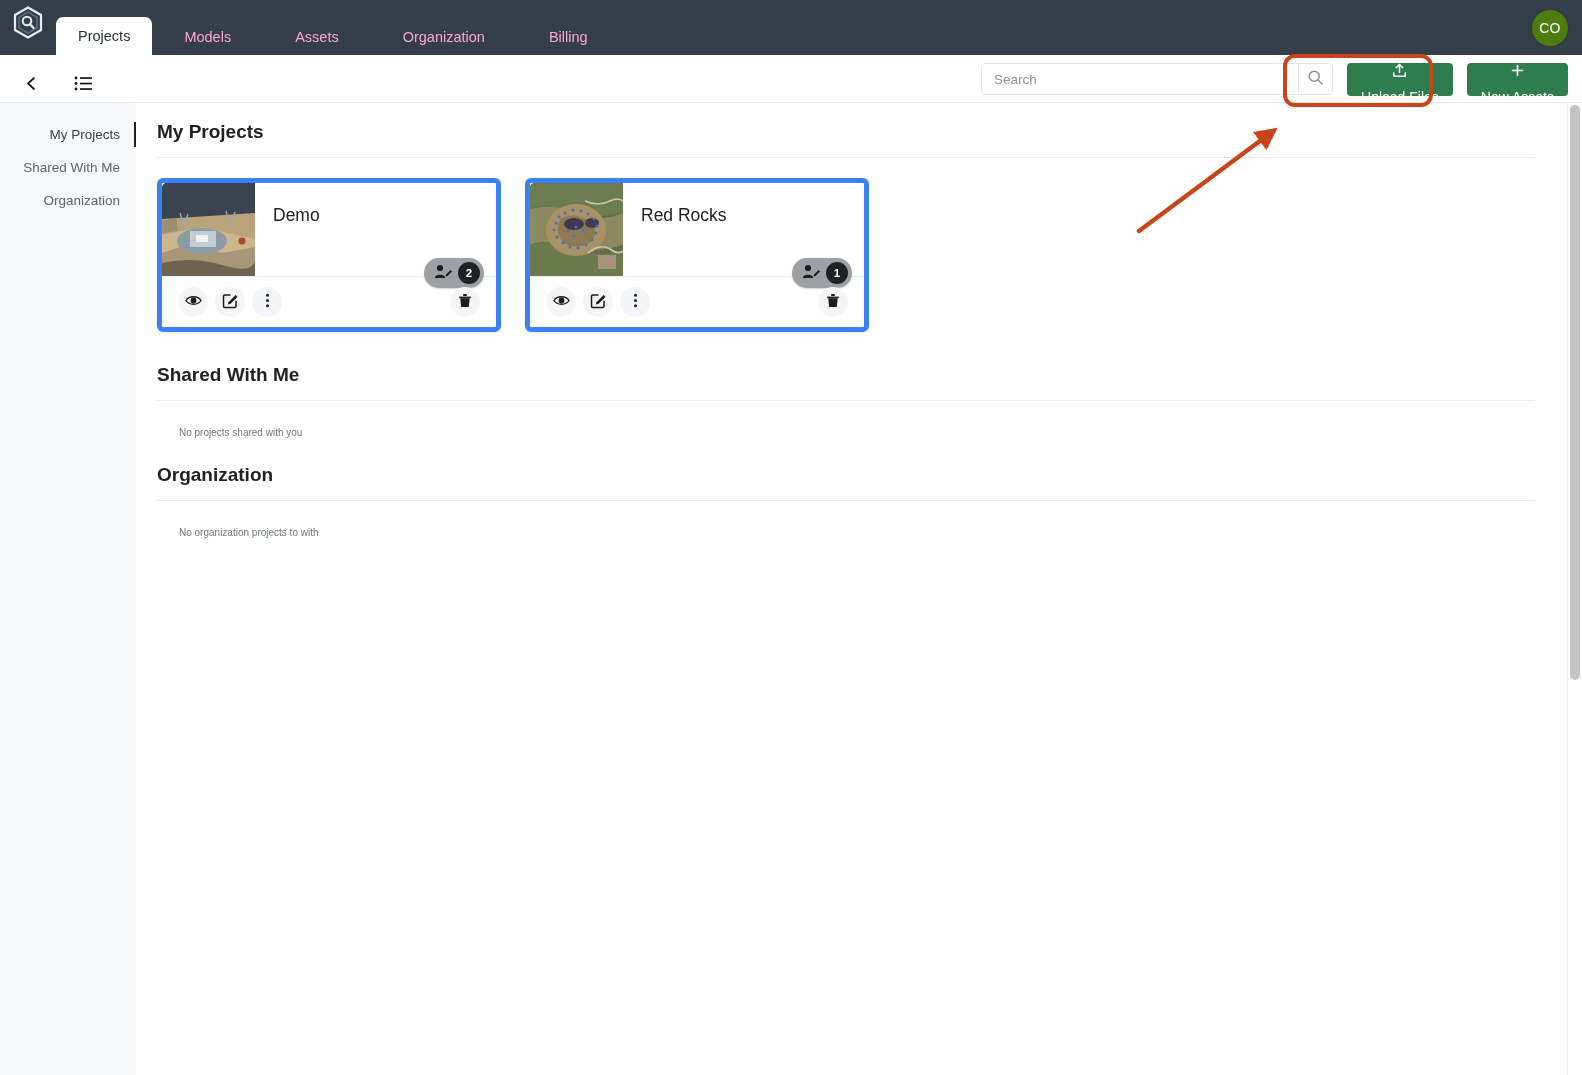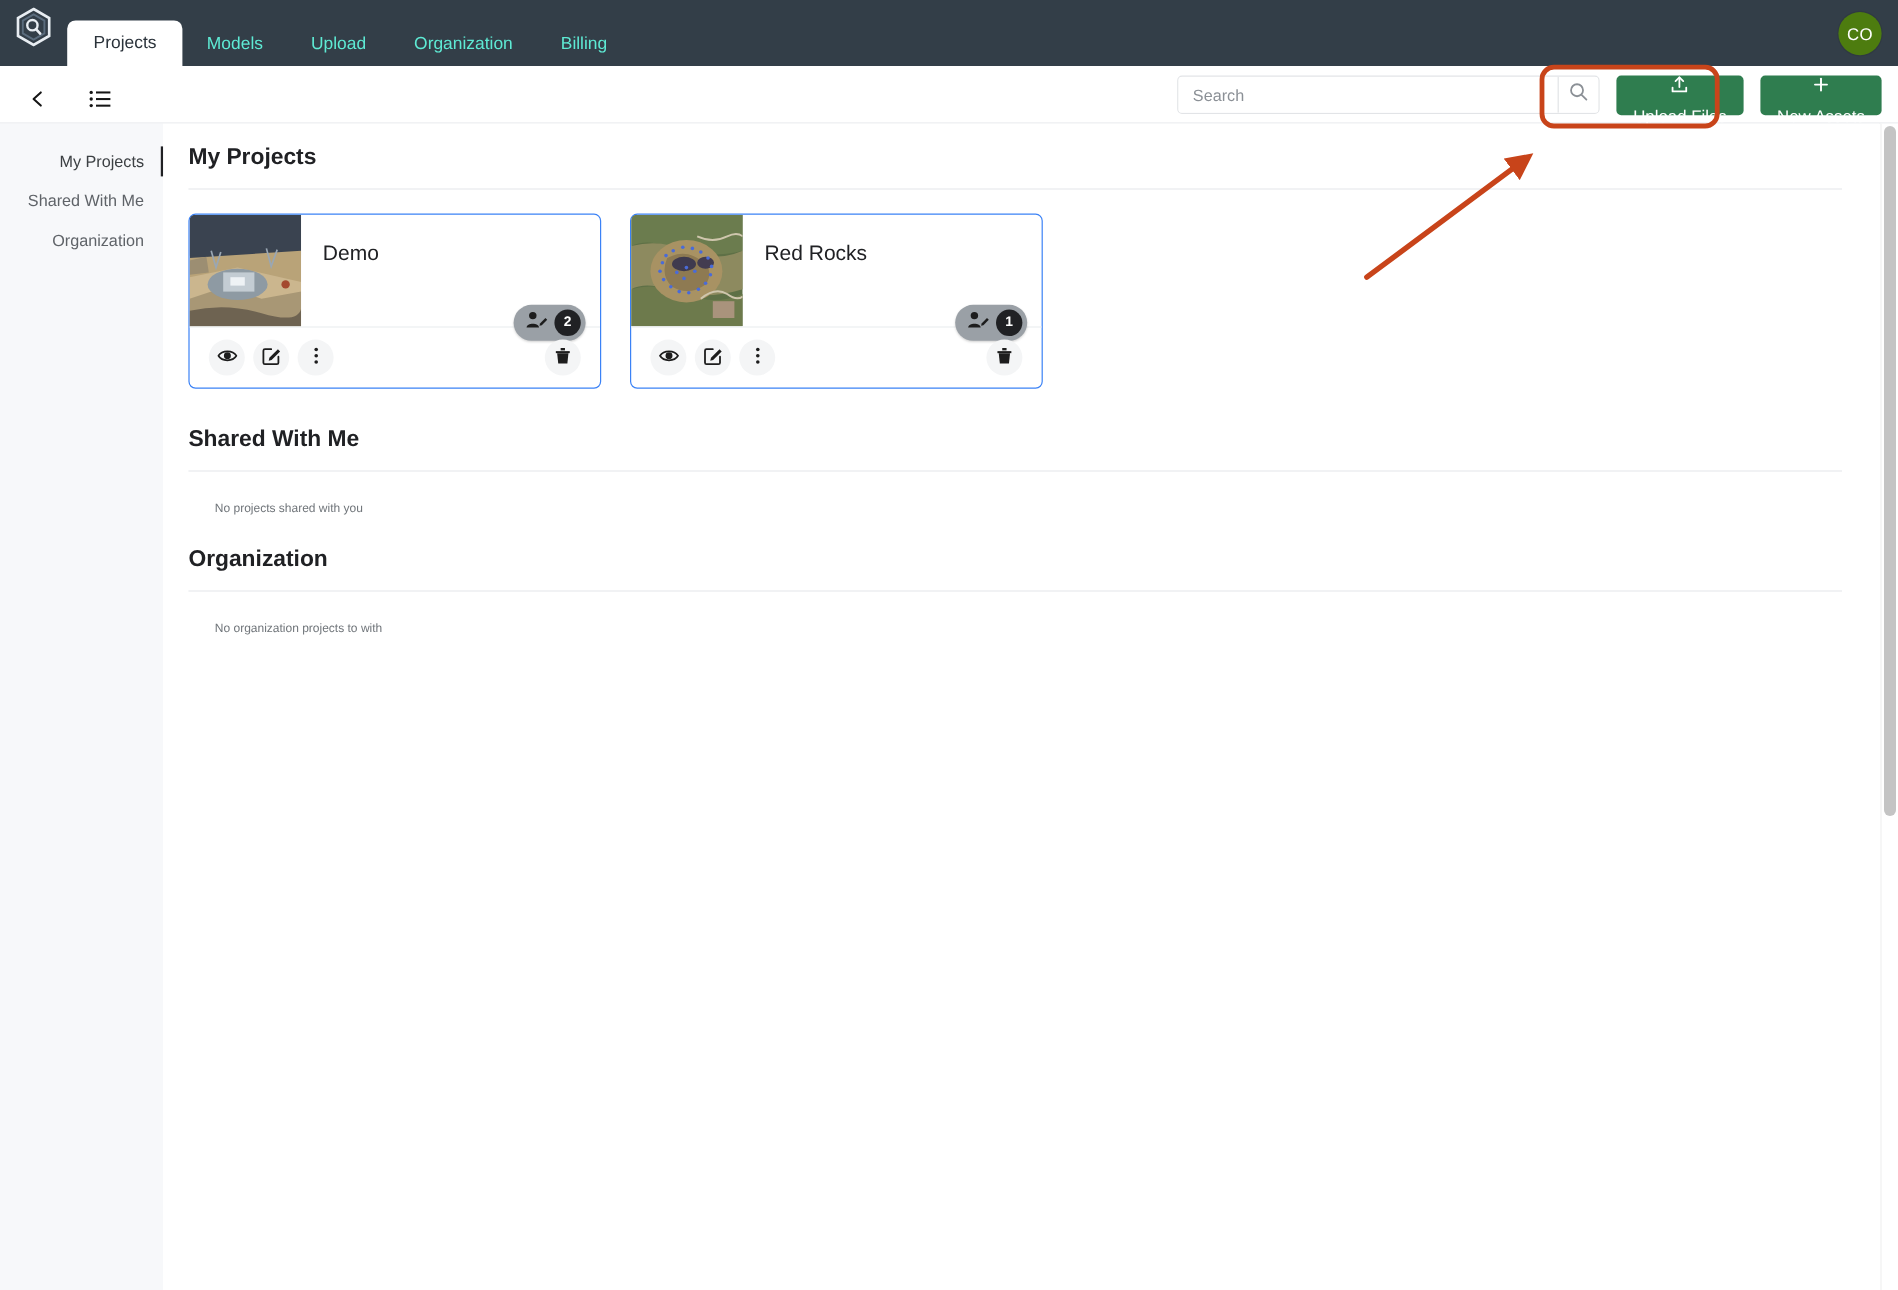--- a/index.html
+++ b/index.html
@@ -17,23 +17,23 @@
     background: #333e48;
     display: flex; align-items: flex-end;
   }
   .logo-wrap {
     width: 56px; height: 55px;
     display: flex; align-items: center; justify-content: center;
     padding-bottom: 6px;
   }
   .tabs { display: flex; align-items: flex-end; height: 55px; }
   .tab {
-    height: 36px; padding: 0 20px;
-    display: flex; align-items: center; justify-content: center;
-    color: #5eead4; font-size: 14.5px; cursor: pointer;
+    height: 36px; padding: 0 32px;
+    display: flex; align-items: center; justify-content: center;
+    color: #f9a8d4; font-size: 14.5px; cursor: pointer;
     white-space: nowrap;
   }
   .tab.active {
     background: #ffffff; color: #2a323a;
     border-radius: 7px 7px 0 0;
     height: 38px; padding: 0 22px;
   }
   .avatar {
     position: absolute; right: 14px; top: 10px;
     width: 36px; height: 36px; border-radius: 50%;
@@ -118,21 +118,21 @@
     height: 1px; background: #e8eaed;
     margin: 14px 31px 0 21px;
   }
   .empty-text {
     font-size: 10px; color: #70757a;
     margin: 26px 0 0 43px;
   }
 
   .cards { display: flex; gap: 24px; margin: 20px 0 0 21px; }
   .card {
-    width: 344px; border: 1px solid #3b82f6; border-radius: 6px;
+    width: 344px; border: 5px solid #3b82f6; border-radius: 6px;
     background: #ffffff; position: relative; overflow: visible;
   }
   .card-top { display: flex; height: 93px; }
   .thumb { width: 93px; height: 93px; flex: none; position: relative; overflow: hidden;
            border-radius: 5px 0 0 0; }
   .card-title { font-size: 17.5px; color: #202124; padding: 22px 0 0 18px; }
   .card-bot {
     height: 51px; border-top: 1px solid #eceef0;
     display: flex; align-items: center; padding: 0 16px;
     position: relative;
@@ -195,21 +195,21 @@
     </div>
 
     <div class="tabs">
       <div class="tab active">
         <span>Projects</span>
       </div>
       <div class="tab">
         <span>Models</span>
       </div>
       <div class="tab">
-        <span>Upload</span>
+        <span>Assets</span>
       </div>
       <div class="tab">
         <span>Organization</span>
       </div>
       <div class="tab">
         <span>Billing</span>
       </div>
     </div>
 
     <div class="avatar">

